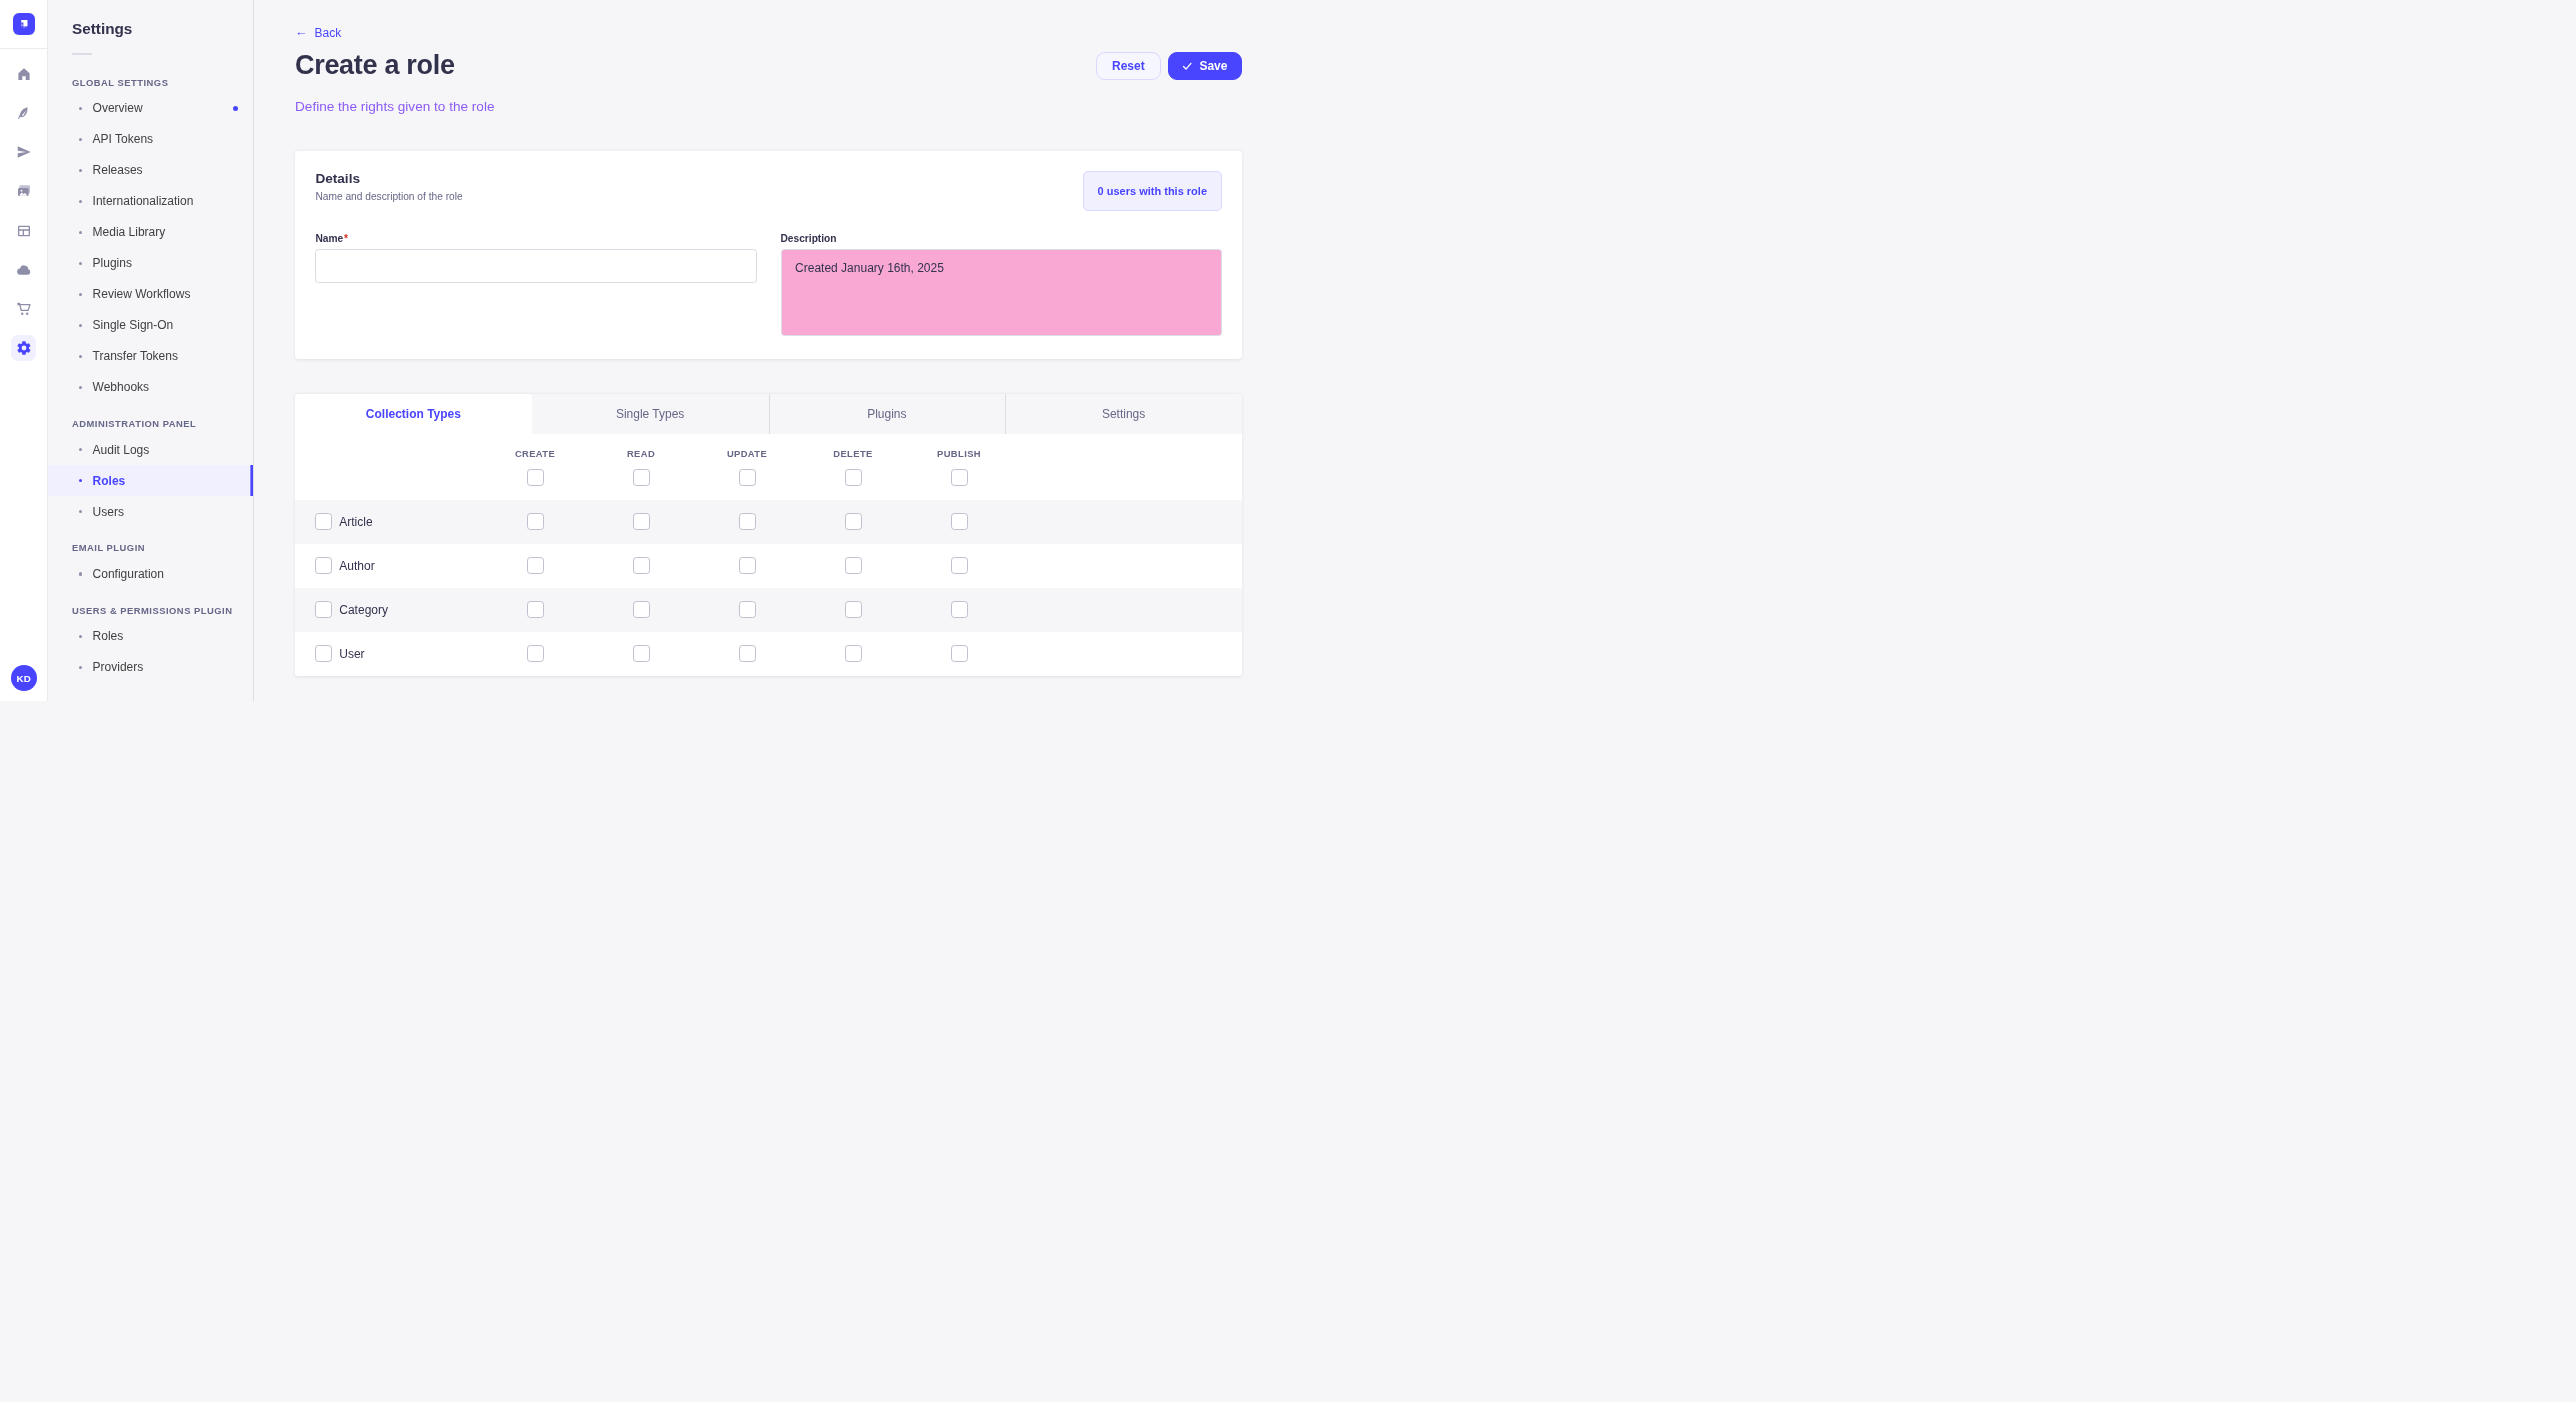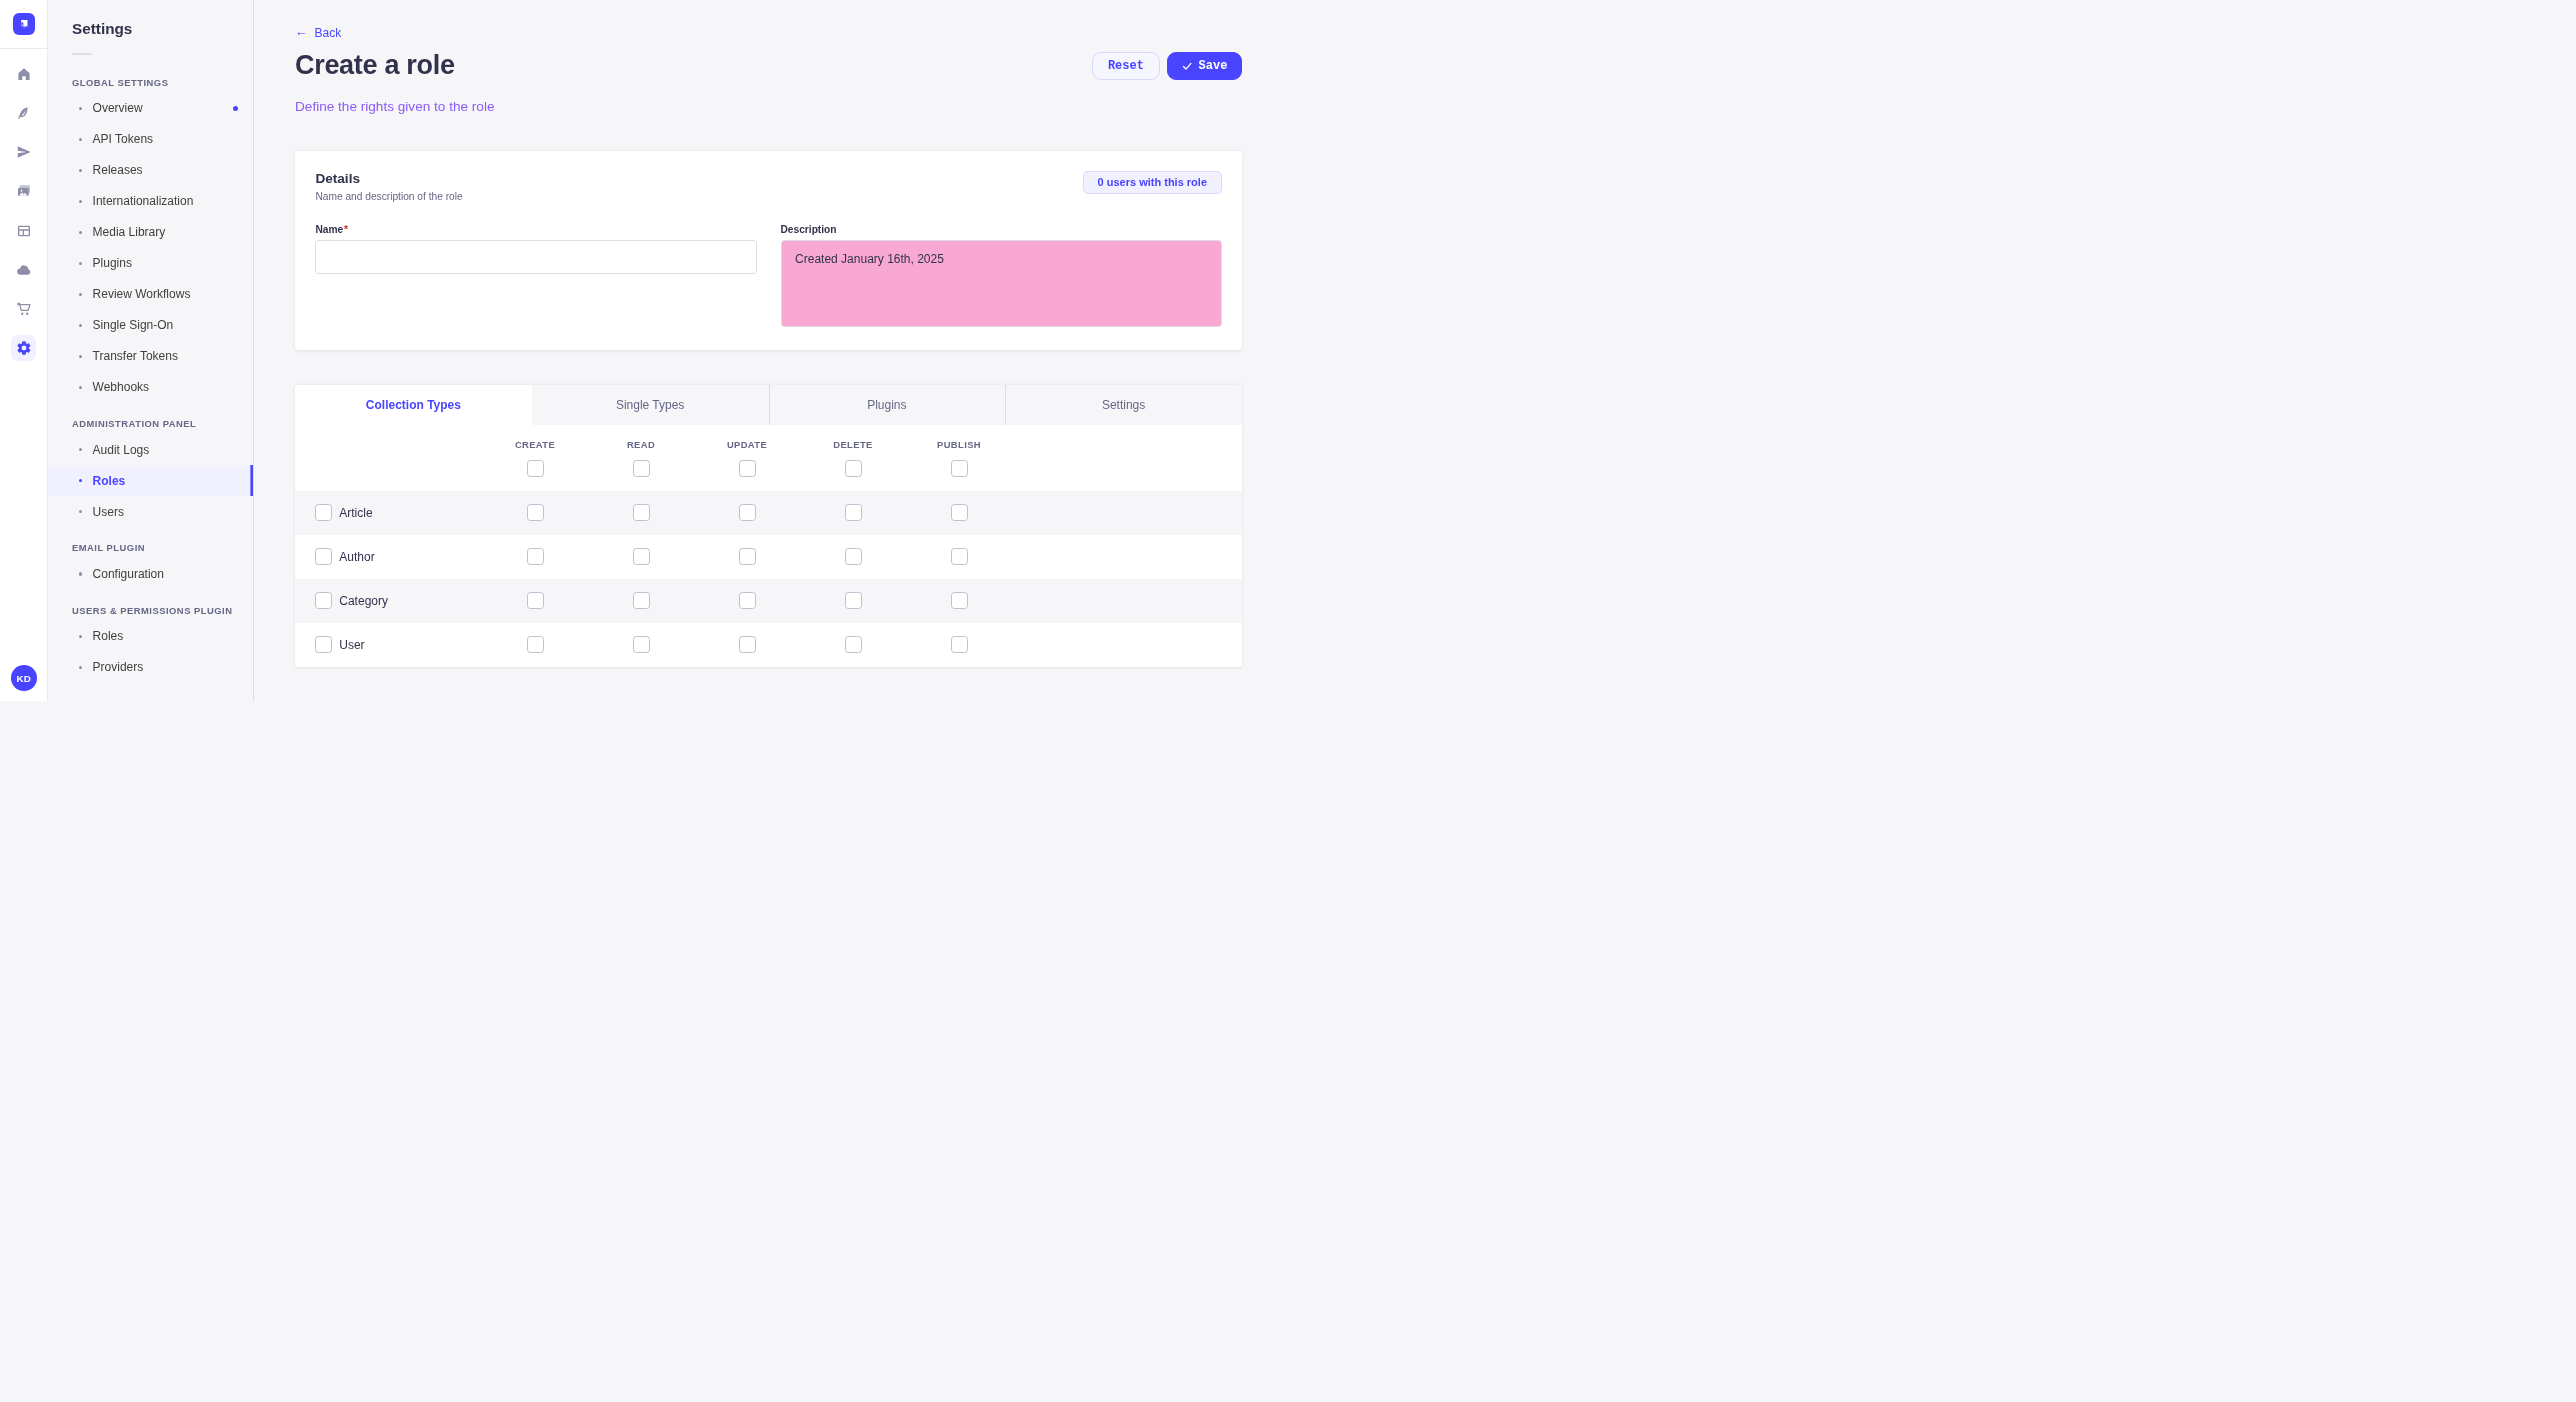--- a/index.html
+++ b/index.html
@@ -34,32 +34,32 @@
 
   
   .main { flex:1; position:relative; padding:0 46px 0 41px; }
   .back-row { margin-top:25.6px; display:inline-flex; align-items:center; gap:6.8px; color:#4945ff; cursor:pointer; }
   .back-arrow { font-size:12.8px; line-height:1; }
   .back-label { font-size:12px; font-weight:500; }
   .title-row { margin-top:12px; display:flex; align-items:flex-start; justify-content:space-between; }
   .page-title { font-size:27px; font-weight:700; color:#32324d; letter-spacing:-0.3px; line-height:1; }
   .page-subtitle { margin-top:19px; font-size:13.6px; color:#8b5cf6; }
   .actions { display:flex; gap:6.8px; }
-  .btn { height:28px; border-radius:9px; font-size:12px; font-weight:600; display:inline-flex; align-items:center; justify-content:center; cursor:pointer; border:0.9px solid transparent; font-family:Liberation Mono, monospace; }
+  .btn { height:28px; border-radius:9px; font-size:12px; font-weight:600; display:inline-flex; align-items:center; justify-content:center; cursor:pointer; border:0.9px solid transparent; font-family:Liberation Sans, sans-serif; }
   .btn-reset { background:#f6f6ff; border-color:#d9d8ff; color:#4945ff; padding:0 15.3px; }
   .btn-save { background:#4945ff; border-color:#4945ff; color:#fff; padding:0 13.6px; gap:6.8px; }
   .btn-save svg { width:10.2px; height:10.2px; }
 
   
   .card { background:#fff; border-radius:3.4px; box-shadow:0 0.9px 3.4px rgba(33,33,52,.1); }
   .details-card { margin-top:37px; padding:20.4px; }
   .details-head { display:flex; justify-content:space-between; align-items:flex-start; }
   .details-title { font-size:13.6px; font-weight:700; color:#32324d; }
   .details-sub { margin-top:5px; font-size:10.2px; color:#666687; }
-  .users-btn { height:23px; padding:0 13.6px; background:#f0f0ff; border:0.9px solid #d9d8ff; border-radius:5px; color:#4945ff; font-size:11px; font-weight:700; display:inline-flex; align-items:center; cursor:pointer; font-family:inherit; }
+  .users-btn { height:40px; padding:0 13.6px; background:#f0f0ff; border:0.9px solid #d9d8ff; border-radius:5px; color:#4945ff; font-size:11px; font-weight:700; display:inline-flex; align-items:center; cursor:pointer; font-family:inherit; }
   .fields { margin-top:22px; display:grid; grid-template-columns:1fr 1fr; column-gap:24px; }
   .field-label { font-size:10.2px; font-weight:700; color:#32324d; margin-bottom:5.1px; }
   .req { color:#d02b20; margin-left:0.9px; }
   .text-input { width:100%; height:34px; border:0.9px solid #dcdce4; border-radius:3.4px; background:#fff; padding:0 13.6px; font-size:12px; color:#32324d; font-family:inherit; outline:none; }
   .textarea { width:100%; height:87px; border:0.9px solid #dcdce4; border-radius:3.4px; background:#f9a8d4; padding:10.2px 13.6px; font-size:12px; color:#32324d; font-family:inherit; resize:none; outline:none; line-height:1.45; }
 
   
   .perm-card { margin-top:35px; border-radius:3.4px; box-shadow:0 0.9px 3.4px rgba(33,33,52,.1); overflow:hidden; background:#fff; }
   .tabs { display:flex; height:40px; background:#f6f6f9; }
   .tab { flex:1; display:flex; align-items:center; justify-content:center; font-size:12px; color:#666687; cursor:pointer; position:relative; }

